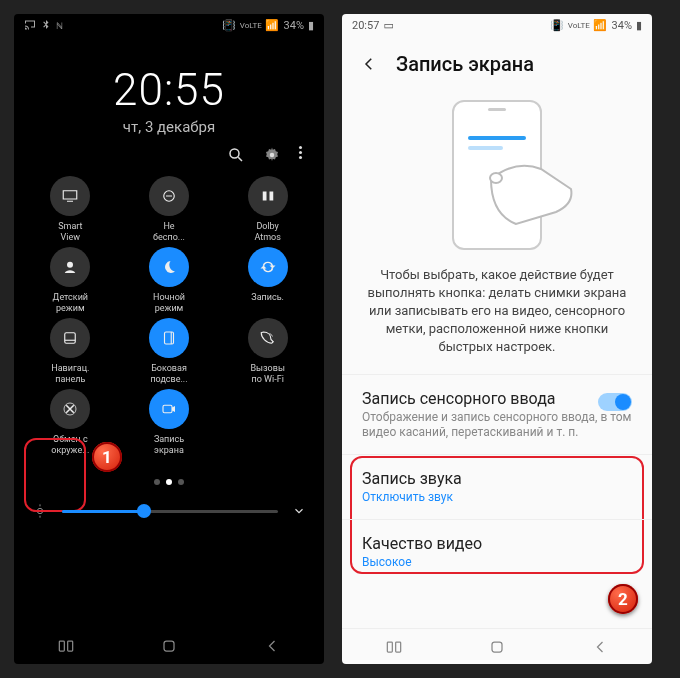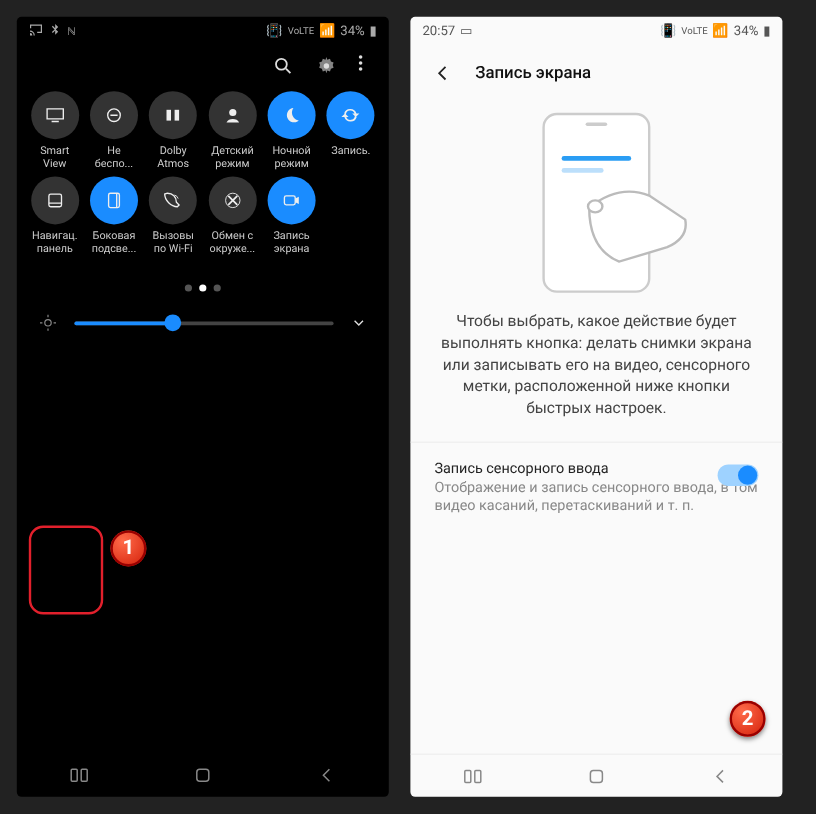--- a/index.html
+++ b/index.html
@@ -13,51 +13,51 @@
   .status-left, .status-right { display: flex; align-items: center; gap: 4px; }
   .phone.left .status-bar { color: #aaa; }
   .phone.right .status-bar { color: #555; gap: 40px; }
 
   
   .clock-block { text-align: center; margin-top: 28px; }
   .clock-time { font-size: 44px; font-weight: 300; letter-spacing: 1px; }
   .clock-date { font-size: 15px; color: #bbb; margin-top: 2px; }
   .mini-toolbar { display: flex; justify-content: flex-end; gap: 18px; padding: 10px 22px 6px; }
   .mini-toolbar svg, .mini-toolbar .dot3 { color: #ddd; }
-  .grid { display: grid; grid-template-columns: repeat(6, 1fr); gap: 4px 2px; padding: 6px 8px; }
+  .grid { display: grid; grid-template-columns: repeat(3, 1fr); gap: 4px 2px; padding: 6px 8px; }
   .tile { display: flex; flex-direction: column; align-items: center; font-size: 9px; line-height: 11px; text-align: center; color: #ccc; }
   .tile-icon { width: 40px; height: 40px; border-radius: 50%; background: #333; display: flex; align-items: center; justify-content: center; margin-bottom: 5px; }
   .tile.active .tile-icon { background: #1a8cff; }
   .tile-icon svg { width: 18px; height: 18px; fill: #eee; }
   .highlight-box { position: absolute; border: 2.5px solid #e2202c; border-radius: 12px; pointer-events: none; }
   .marker { position: absolute; width: 30px; height: 30px; border-radius: 50%; background: radial-gradient(circle at 35% 30%, #ff6b4a, #d11b06); color: #fff; font-weight: 700; display: flex; align-items: center; justify-content: center; font-size: 17px; box-shadow: 0 0 0 2px #900 inset, 0 2px 4px rgba(0,0,0,.5); }
   .dots-row { text-align: center; margin: 8px 0; }
   .dot { display: inline-block; width: 6px; height: 6px; border-radius: 50%; background: #555; margin: 0 3px; }
   .dot.on { background: #fff; }
   .brightness-row { display: flex; align-items: center; gap: 14px; padding: 6px 18px 10px; }
   .b-track { flex: 1; height: 3px; background: #444; border-radius: 2px; position: relative; }
   .b-fill { position: absolute; left: 0; top: 0; height: 100%; width: 38%; background: #1a8cff; border-radius: 2px; }
   .b-thumb { position: absolute; top: 50%; left: 38%; transform: translate(-50%,-50%); width: 14px; height: 14px; border-radius: 50%; background: #1a8cff; }
   .navbar { position: absolute; bottom: 0; left: 0; right: 0; height: 36px; display: flex; justify-content: space-around; align-items: center; }
   .phone.left .navbar { } 
   .phone.right .navbar { border-top: 1px solid #eee; }
   .nav-btn { width: 20px; height: 20px; }
 
   
-  .appbar { display: flex; align-items: center; gap: 18px; padding: 16px 18px 8px; font-size: 14px; font-weight: 500; color: #111; }
+  .appbar { display: flex; align-items: center; gap: 18px; padding: 16px 18px 8px; font-size: 20px; font-weight: 500; color: #111; }
   .hero { display: flex; justify-content: center; padding: 16px 0 10px; }
   .hero-phone { width: 90px; height: 150px; border: 2px solid #ccc; border-radius: 12px; position: relative; background: #fff; }
   .hero-phone::before { content:""; position:absolute; top:6px; left:50%; transform:translateX(-50%); width:18px; height:3px; background:#ccc; border-radius:2px; }
   .hero-lines { position:absolute; top:34px; left:14px; right:14px; }
   .hero-lines .ln { height:4px; background:#2a9df4; margin-bottom:6px; border-radius:2px; }
   .hero-lines .ln.short { width:60%; background:#bcdffb; }
   .hero-hand { position:absolute; right:-36px; top:52px; }
   .desc { font-size: 13px; line-height: 18px; color: #444; text-align: center; padding: 6px 24px 18px; }
   .setting-row { padding: 14px 20px; border-top: 1px solid #eee; position: relative; }
-  .setting-title { font-size: 12px; color: #222; }
+  .setting-title { font-size: 16px; color: #222; }
   .setting-sub { font-size: 12px; color: #888; margin-top: 2px; line-height: 15px; }
   .setting-sub.blue { color: #1a8cff; }
   .switch { position: absolute; right: 20px; top: 18px; width: 34px; height: 18px; border-radius: 10px; background: #9ed2ff; }
   .switch::after { content:""; position:absolute; right:1px; top:1px; width:16px; height:16px; border-radius:50%; background:#1a8cff; }
 </style>
 </head>
 <body>
 
 <div class="phone left">
   <div class="status-bar">
@@ -72,20 +72,24 @@
     </div>
     <div class="status-right">
       <span>📳</span>
       <span style="font-size:8px">VoLTE</span>
       <span>📶</span>
       <span>34%</span>
       <span>▮</span>
     </div>
   </div>
 
+  <div class="clock-block">
+    <div class="clock-time">20:55</div>
+    <div class="clock-date">чт, 3 декабря</div>
+  </div>
 
   <div class="mini-toolbar">
     <svg width="18" height="18" viewBox="0 0 24 24">
         <circle cx="10" cy="10" r="6" fill="none" stroke="#ddd" stroke-width="2"></circle>
         <line x1="15" y1="15" x2="20" y2="20" stroke="#ddd" stroke-width="2"></line>
       </svg>
     <svg width="18" height="18" viewBox="0 0 24 24">
         <circle cx="12" cy="12" r="3" fill="#ddd"></circle>
         <path fill="#ddd" d="M12 2l1 3 3-1 1 3 3 1-1 3 1 3-3 1-1 3-3-1-1 3-1-3-3 1-1-3-3-1 1-3-1-3 3-1 1-3 3 1z" opacity=".6"></path>
       </svg>
@@ -271,20 +275,31 @@
   </div>
 
   <div class="desc">Чтобы выбрать, какое действие будет выполнять кнопка: делать снимки экрана или записывать его на видео, сенсорного метки, расположенной ниже кнопки быстрых настроек.</div>
 
   <div class="setting-row">
     <div class="setting-title">Запись сенсорного ввода</div>
     <div class="setting-sub">Отображение и запись сенсорного ввода, в том видео касаний, перетаскиваний и т. п.</div>
     <div class="switch"></div>
   </div>
 
+  <div style="position:relative">
+    <div class="highlight-box" style="left:8px; top:2px; right:8px; width:auto; height:118px;"></div>
+    <div class="setting-row">
+      <div class="setting-title">Запись звука</div>
+      <div class="setting-sub blue">Отключить звук</div>
+    </div>
+    <div class="setting-row">
+      <div class="setting-title">Качество видео</div>
+      <div class="setting-sub blue">Высокое</div>
+    </div>
+  </div>
 
   <div class="marker" style="right:14px; bottom:50px;">2</div>
 
   <div class="navbar">
     <svg class="nav-btn" viewBox="0 0 24 24">
         <rect x="4" y="6" width="6" height="12" rx="1" fill="none" stroke="#888" stroke-width="1.5"></rect>
         <rect x="14" y="6" width="6" height="12" rx="1" fill="none" stroke="#888" stroke-width="1.5"></rect>
       </svg>
     <svg class="nav-btn" viewBox="0 0 24 24">
         <rect x="6" y="6" width="12" height="12" rx="3" fill="none" stroke="#888" stroke-width="1.5"></rect>

